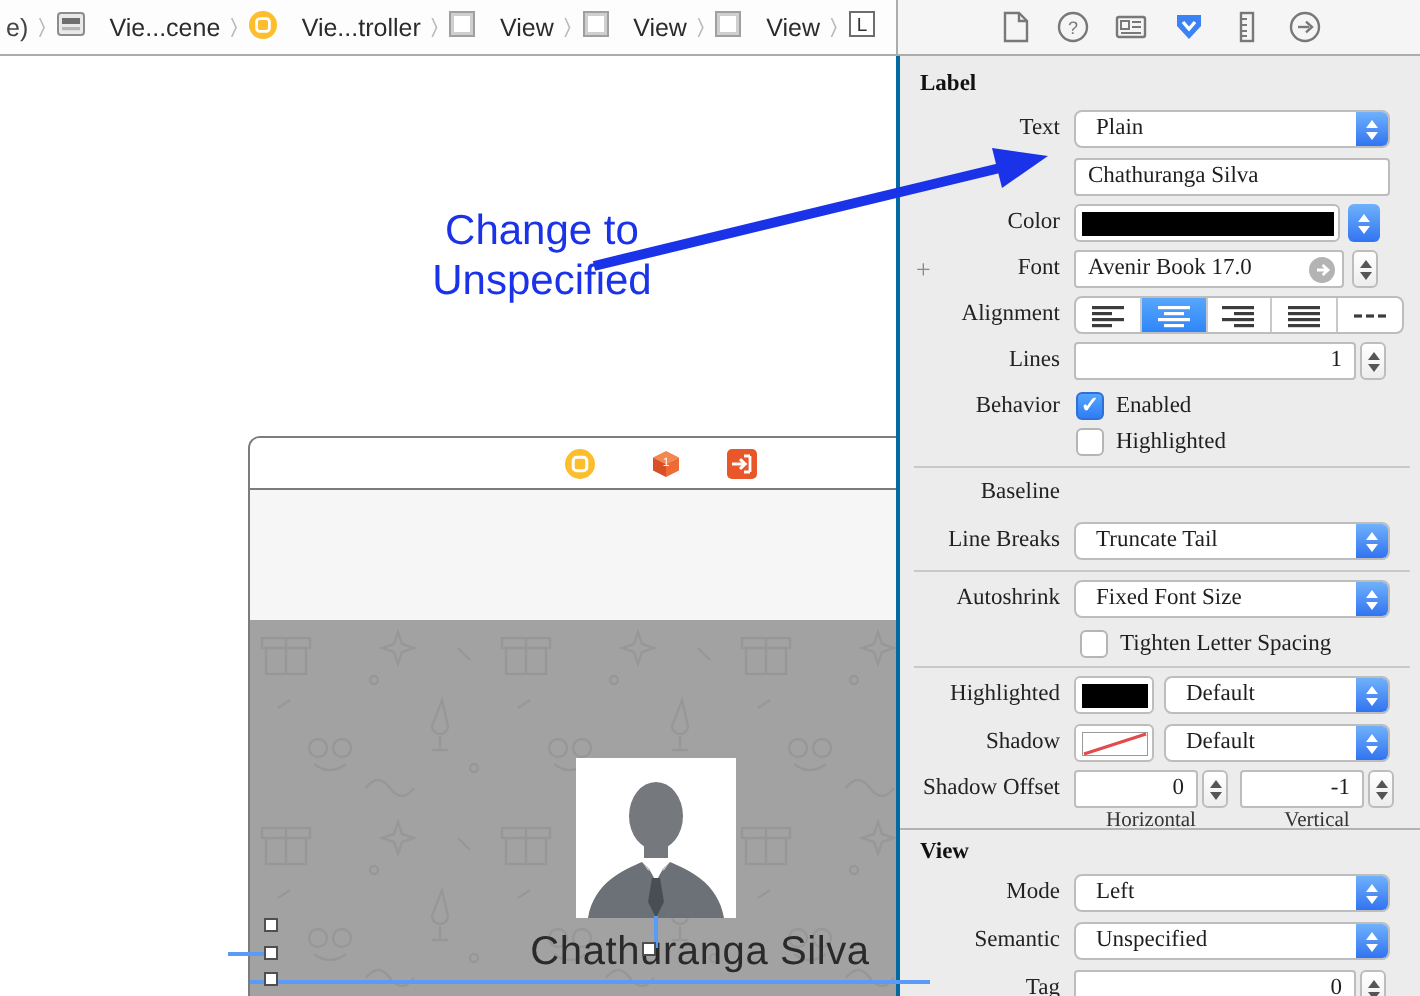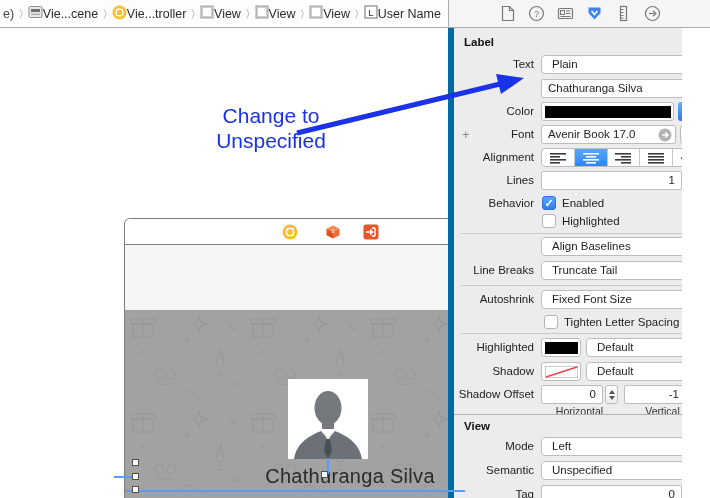--- a/index.html
+++ b/index.html
@@ -4,21 +4,21 @@
 <style>
   * { margin:0; padding:0; box-sizing:border-box; }
   body { font-family:"Liberation Sans", sans-serif; }
   .app { position:relative; width:710px; height:498px; background:#fff; overflow:hidden; }
 
   
   .topbar { position:absolute; left:0; top:0; width:710px; height:28px; background:#fdfdfd;
             border-bottom:1px solid #acacac; display:flex; }
   .jumpbar { display:flex; align-items:center; width:448px; font-size:12.5px; color:#2b2b2b;
              white-space:nowrap; overflow:hidden; padding-left:3px; }
-  .crumb { display:flex; align-items:center; gap:0; cursor:default; }
+  .crumb { display:flex; align-items:center; gap:12px; cursor:default; }
   .chev { color:#b9b9b9; font-size:11px; margin:0 5px; }
   .insp-toolbar { width:262px; border-left:1px solid #acacac; display:flex; align-items:center;
                   justify-content:center; gap:11px; background:#f5f5f5; }
   .tool-icon { width:18px; height:18px; display:flex; align-items:center; justify-content:center; }
 
   
   .canvas { position:absolute; left:0; top:28px; width:448px; height:470px; background:#fff;margin-left:28px; }
   .annotation { position:absolute; left:158px; top:75px; width:170px; text-align:center;
                 font-size:21px; line-height:25px; color:#1b33e8; }
   .scene { position:absolute; left:96px; top:190px; width:342px; height:281px;
@@ -30,22 +30,22 @@
   .scene-gray { position:absolute; left:0; top:91px; width:100%; height:190px; background:#a2a2a2; }
   .avatar { position:absolute; left:163px; top:160px; width:80px; height:80px; background:#fff; }
   .ib-label { position:absolute; left:60px; top:246px; width:330px; text-align:center;
               font-size:20px; color:#2a2a2a; letter-spacing:0.3px; }
   .handle { position:absolute; width:7px; height:7px; background:#fff; border:1px solid #4f4f4f; z-index:6; }
   .selline { position:absolute; background:#5b9bf8; z-index:5; }
   .vscroll { position:absolute; left:436px; top:5px; width:9px; height:460px;
              background:#c3c3c3; border:1px solid #b2b2b2; border-radius:5px; }
 
   
-  .panel { position:absolute; left:448px; top:28px; width:234px; height:470px; background:#ececec;
-           border-left:6px solid #0369a1; overflow:hidden; font-size:11.5px; color:#1e1e1e; }
+  .panel { position:absolute; left:448px; top:28px; width:262px; height:470px; background:#ececec;
+           border-left:2px solid #0369a1; overflow:hidden; font-size:11.5px; color:#1e1e1e;font-family:Liberation Serif, serif; }
   .sect-title { position:absolute; left:10px; font-weight:bold; font-size:11.5px; color:#111; }
   .row { position:absolute; left:0; width:262px; height:19px; }
   .rlabel { position:absolute; left:0; width:80px; text-align:right; line-height:19px; color:#222; }
   .dropdown { position:absolute; left:87px; width:158px; height:19px; background:#fff;
               border:1px solid #bdbdbd; border-radius:4px; display:flex; overflow:hidden; }
   .dd-text { flex:1; line-height:17px; padding-left:10px; }
   .dd-step { width:16px; background:linear-gradient(#6fb1fb,#3174f1); display:flex; flex-direction:column;
              align-items:center; justify-content:center; gap:2px; }
   .tri-u { width:0; height:0; border-left:3.5px solid transparent; border-right:3.5px solid transparent;
            border-bottom:4px solid #fff; }
@@ -395,27 +395,21 @@
       <div class="cblabel" style="left:108px;">Enabled</div>
     </div>
     <div class="row" style="top:185px; height:16px;">
       <div class="cb" style="left:88px; top:1px;"></div>
       <div class="cblabel" style="left:108px;">Highlighted</div>
     </div>
 
     <div class="sep" style="top:205px;"></div>
 
     <div class="row" style="top:209px;">
-      <div class="dropdown">
-        <div class="dd-text">Align Baselines</div>
-        <div class="dd-step">
-            <div class="tri-u"></div>
-            <div class="tri-d"></div>
-          </div>
-      </div>
+      <div class="rlabel">Baseline</div>
     </div>
 
     <div class="row" style="top:233px;">
       <div class="rlabel">Line Breaks</div>
       <div class="dropdown">
         <div class="dd-text">Truncate Tail</div>
         <div class="dd-step">
             <div class="tri-u"></div>
             <div class="tri-d"></div>
           </div>

